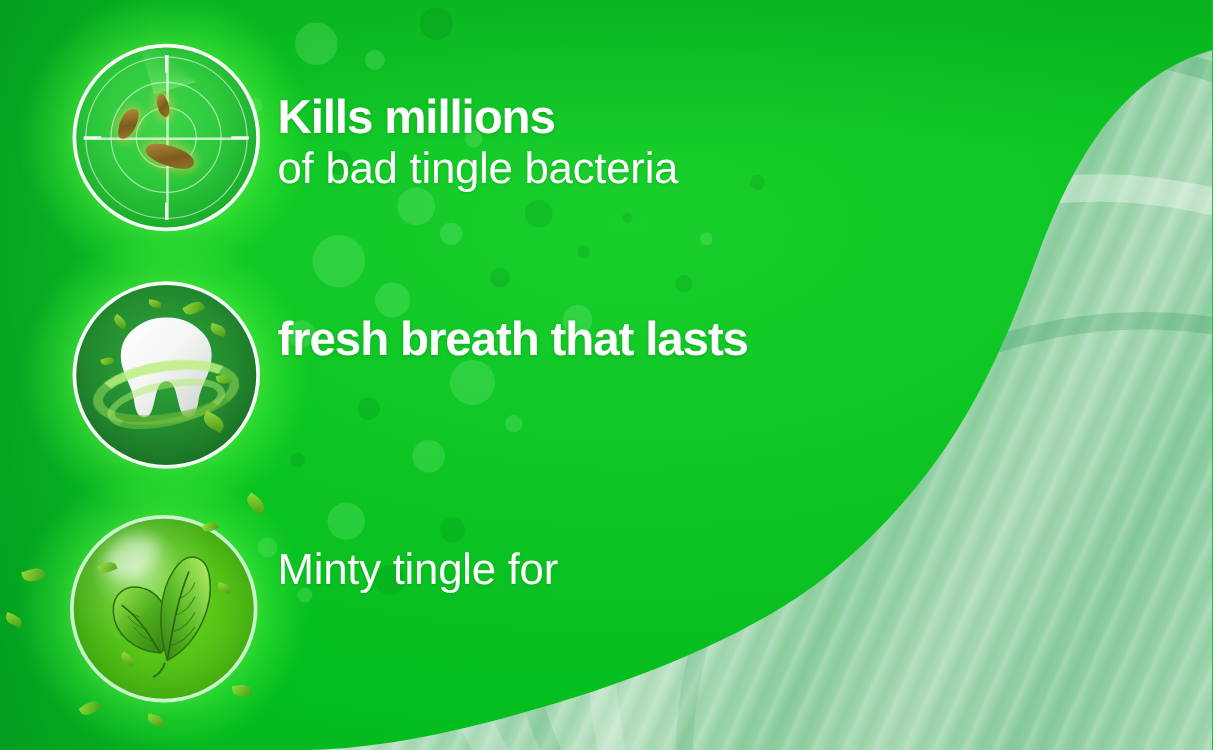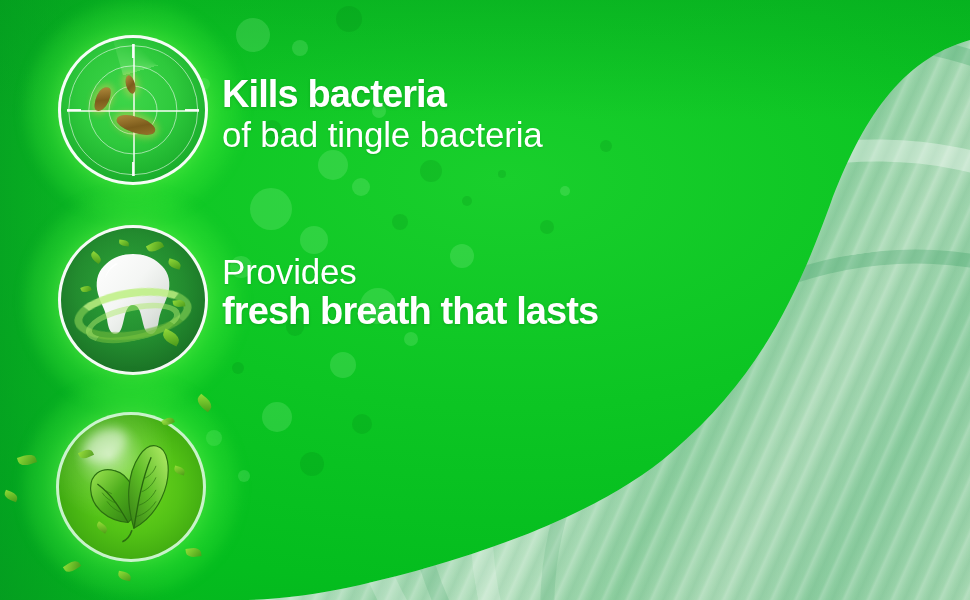--- a/index.html
+++ b/index.html
@@ -298,21 +298,21 @@
       <div class="tick" style="left:50%;bottom:6px;width:2px;height:14px;transform:translateX(-50%);"></div>
       <div class="tick" style="top:50%;left:6px;height:2px;width:14px;transform:translateY(-50%);"></div>
       <div class="tick" style="top:50%;right:6px;height:2px;width:14px;transform:translateY(-50%);"></div>
       <div class="germ germ-1"></div>
       <div class="germ germ-2"></div>
       <div class="germ germ-3"></div>
     </div>
   </div>
 
   <div class="text-block" style="left:222px;top:74px;width:470px;">
-    <div class="line-bold">Kills bacteria</div>
+    <div class="line-bold">Kills millions</div>
     <div class="line-light">of bad tingle bacteria</div>
   </div>
 
   <div class="icon-slot" style="left:58px;top:225px;">
     <div class="glow"></div>
     <div class="disc disc-tooth">
       <svg class="tooth" viewBox="0 0 78 86">
         <defs>
           <linearGradient id="tg" x1="0" y1="0" x2="1" y2="1">
             <stop offset="0%" stop-color="#ffffff"></stop>
@@ -330,21 +330,20 @@
       <div class="fleck" style="left:74%;top:22%;width:13px;height:8px;transform:rotate(18deg);"></div>
       <div class="fleck" style="left:20%;top:18%;width:12px;height:7px;transform:rotate(40deg);"></div>
       <div class="fleck" style="left:14%;top:40%;width:10px;height:6px;transform:rotate(-20deg);"></div>
       <div class="fleck" style="left:78%;top:50%;width:12px;height:7px;transform:rotate(-8deg);"></div>
       <div class="fleck" style="left:70%;top:72%;width:18px;height:11px;transform:rotate(28deg);"></div>
       <div class="fleck" style="left:40%;top:8%;width:10px;height:6px;transform:rotate(6deg);"></div>
     </div>
   </div>
 
   <div class="text-block" style="left:222px;top:252px;width:520px;">
-    <div class="line-light">Provides</div>
     <div class="line-bold">fresh breath that lasts</div>
   </div>
 
   <div class="icon-slot" style="left:56px;top:412px;">
     <div class="glow"></div>
     <div class="disc disc-bubble">
       <div class="bubble-hl"></div>
       <svg viewBox="0 0 150 150" style="position:absolute;inset:0;width:100%;height:100%;">
         <defs>
           <linearGradient id="lf1" x1="0" y1="0" x2="1" y2="1">
@@ -387,15 +386,16 @@
     <div class="fleck" style="left:18px;top:455px;width:18px;height:10px;transform:rotate(-18deg);"></div>
     <div class="fleck" style="left:4px;top:492px;width:14px;height:8px;transform:rotate(22deg);"></div>
     <div class="fleck" style="left:64px;top:562px;width:16px;height:9px;transform:rotate(-34deg);"></div>
     <div class="fleck" style="left:118px;top:572px;width:13px;height:8px;transform:rotate(12deg);"></div>
     <div class="fleck" style="left:186px;top:548px;width:15px;height:9px;transform:rotate(-8deg);"></div>
     <div class="fleck" style="left:196px;top:398px;width:17px;height:10px;transform:rotate(40deg);"></div>
     <div class="fleck" style="left:162px;top:418px;width:12px;height:7px;transform:rotate(-26deg);"></div>
   </div>
 
   <div class="text-block" style="left:222px;top:436px;width:500px;">
+    <div class="line-light">Minty tingle for</div>
   </div>
 
 </div>
 
 </body></html>

